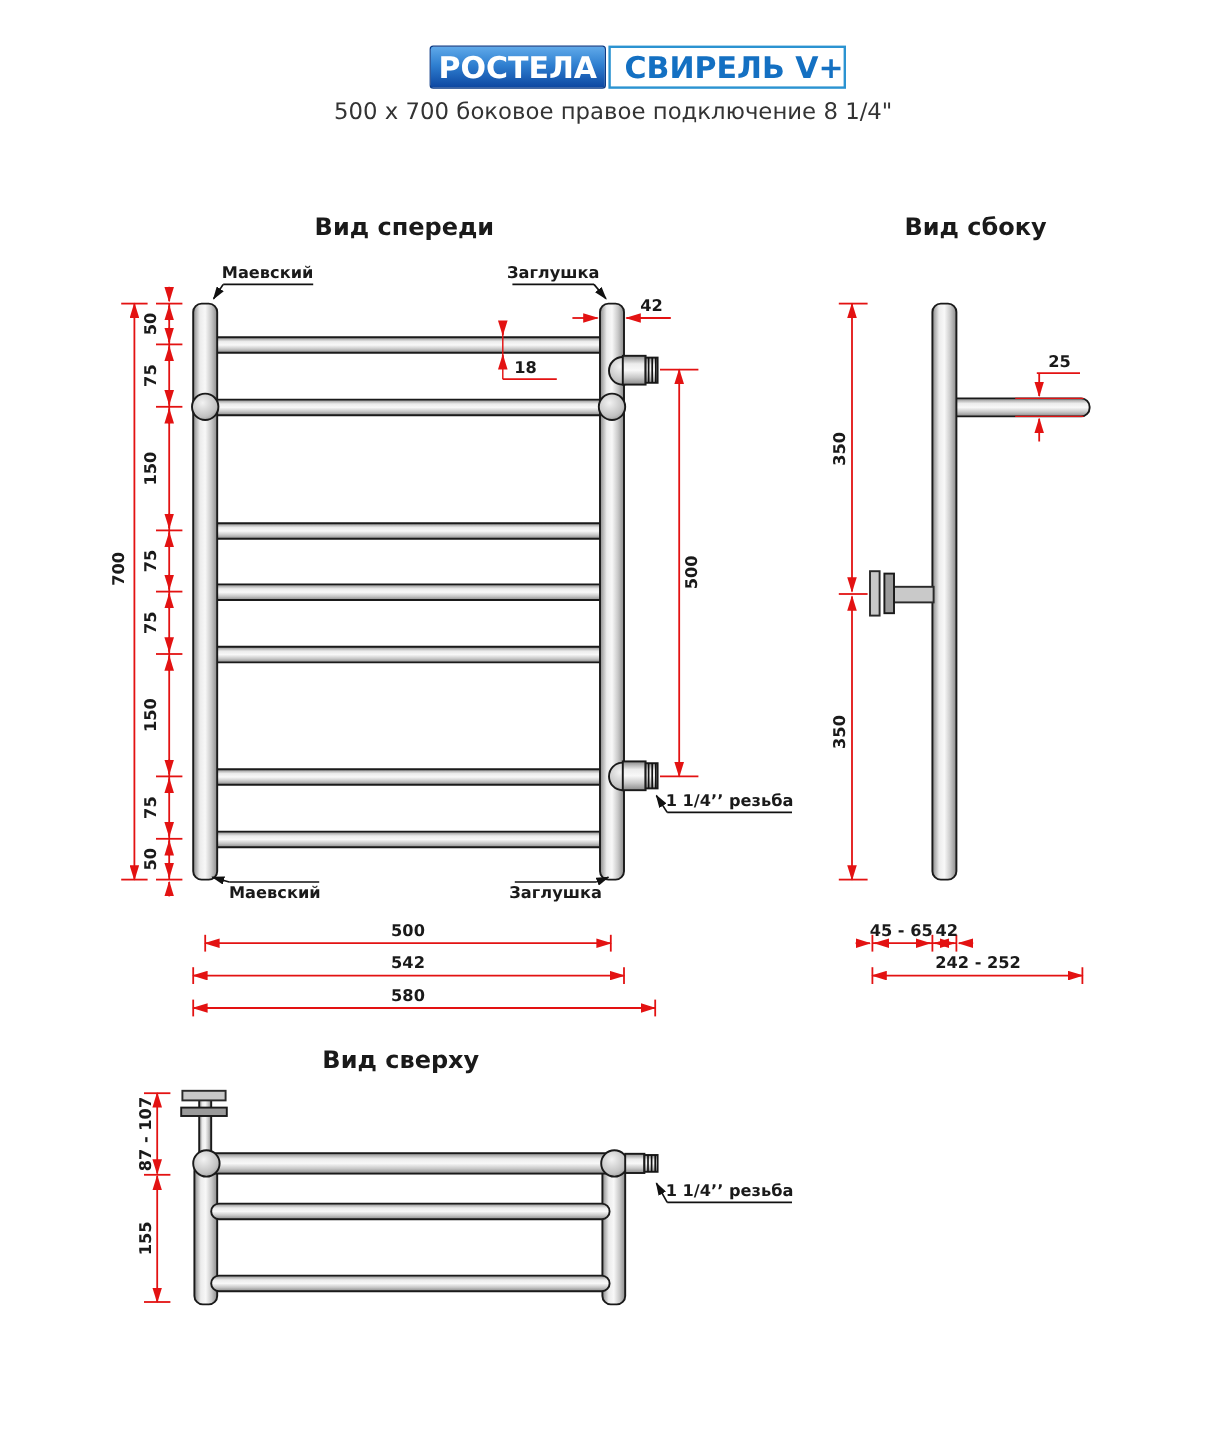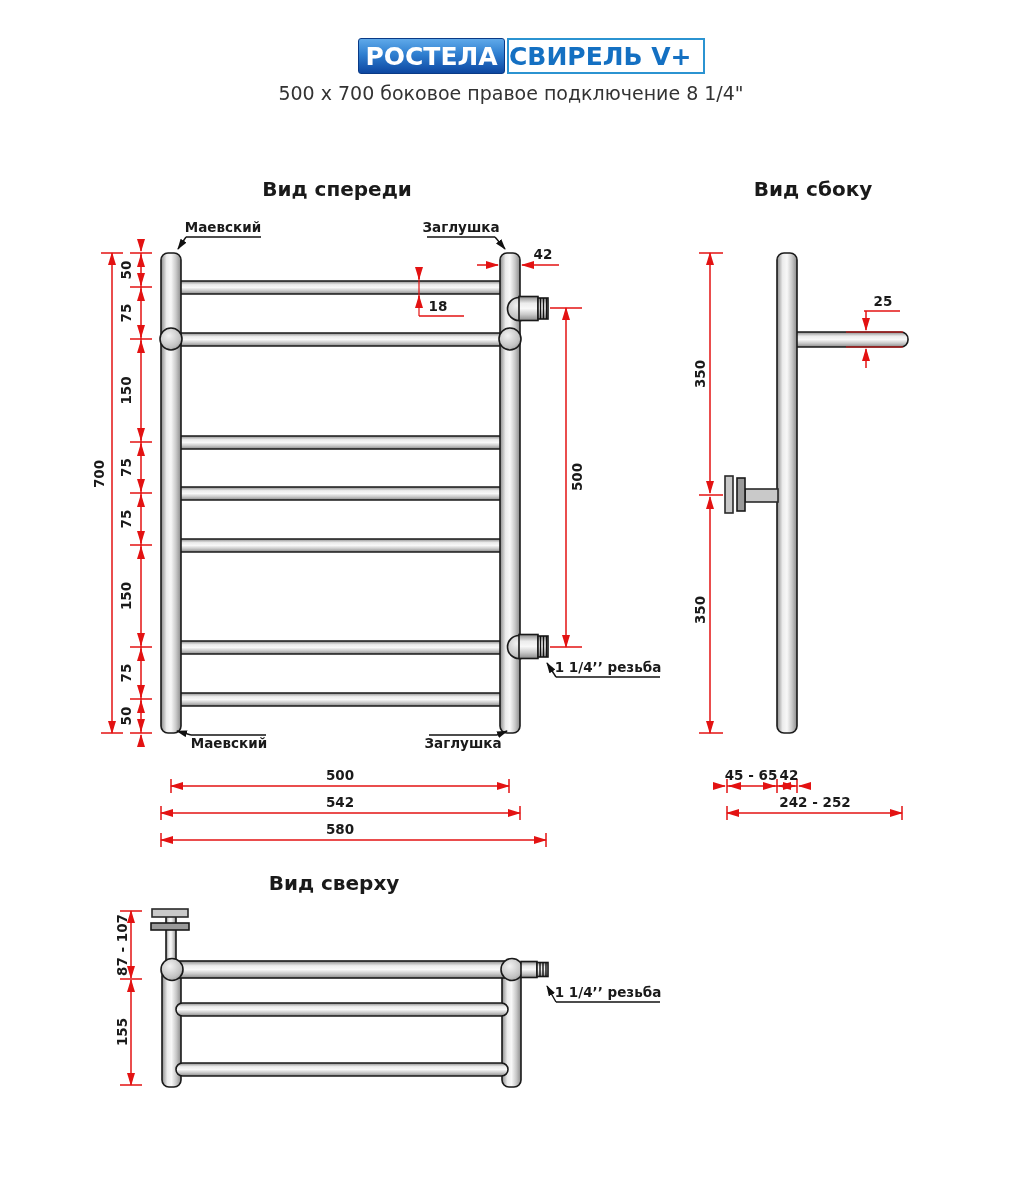--- a/index.html
+++ b/index.html
@@ -4,21 +4,21 @@
 <style>
   html,body{margin:0;padding:0;background:#fff;}
   .page{position:relative;width:1022px;height:1200px;background:#fff;overflow:hidden;
         font-family:"DejaVu Sans","Liberation Sans",sans-serif;}
   .badge{position:absolute;left:358px;top:38px;width:145px;height:34px;
          background:linear-gradient(180deg,#5fa9e9 0%,#2f7fd0 45%,#0d47a1 100%);
          border:1px solid #0a3a86;border-radius:3px;color:#fff;
          font-size:25px;font-weight:bold;display:flex;align-items:center;justify-content:center;}
   .model{position:absolute;left:507px;top:38px;width:194px;height:32px;
          background:#fff;border:2px solid #2b93d1;color:#1470c2;
-         font-size:25px;font-weight:bold;display:flex;align-items:center;justify-content:flex-start;}
+         font-size:25px;font-weight:bold;display:flex;align-items:center;justify-content:flex-end;}
   .subtitle{position:absolute;left:0;top:82px;width:1022px;text-align:center;
             font-size:19px;color:#333;}
   svg{position:absolute;left:0;top:0;}
   text{fill:#1a1a1a;font-weight:bold;font-size:13.5px;font-family:"DejaVu Sans","Liberation Sans",sans-serif;}
   text.title{font-size:20px;}
   .dim{stroke:#e31212;stroke-width:1.5;fill:none;}
   .thin{stroke-width:1.2;}
   .blk{stroke:#111;stroke-width:1.4;fill:none;}
   .tube-v{fill:url(#gv);stroke:#1a1a1a;stroke-width:1.6;}
   .tube-h{fill:url(#gh);stroke:#1a1a1a;stroke-width:1.6;}

